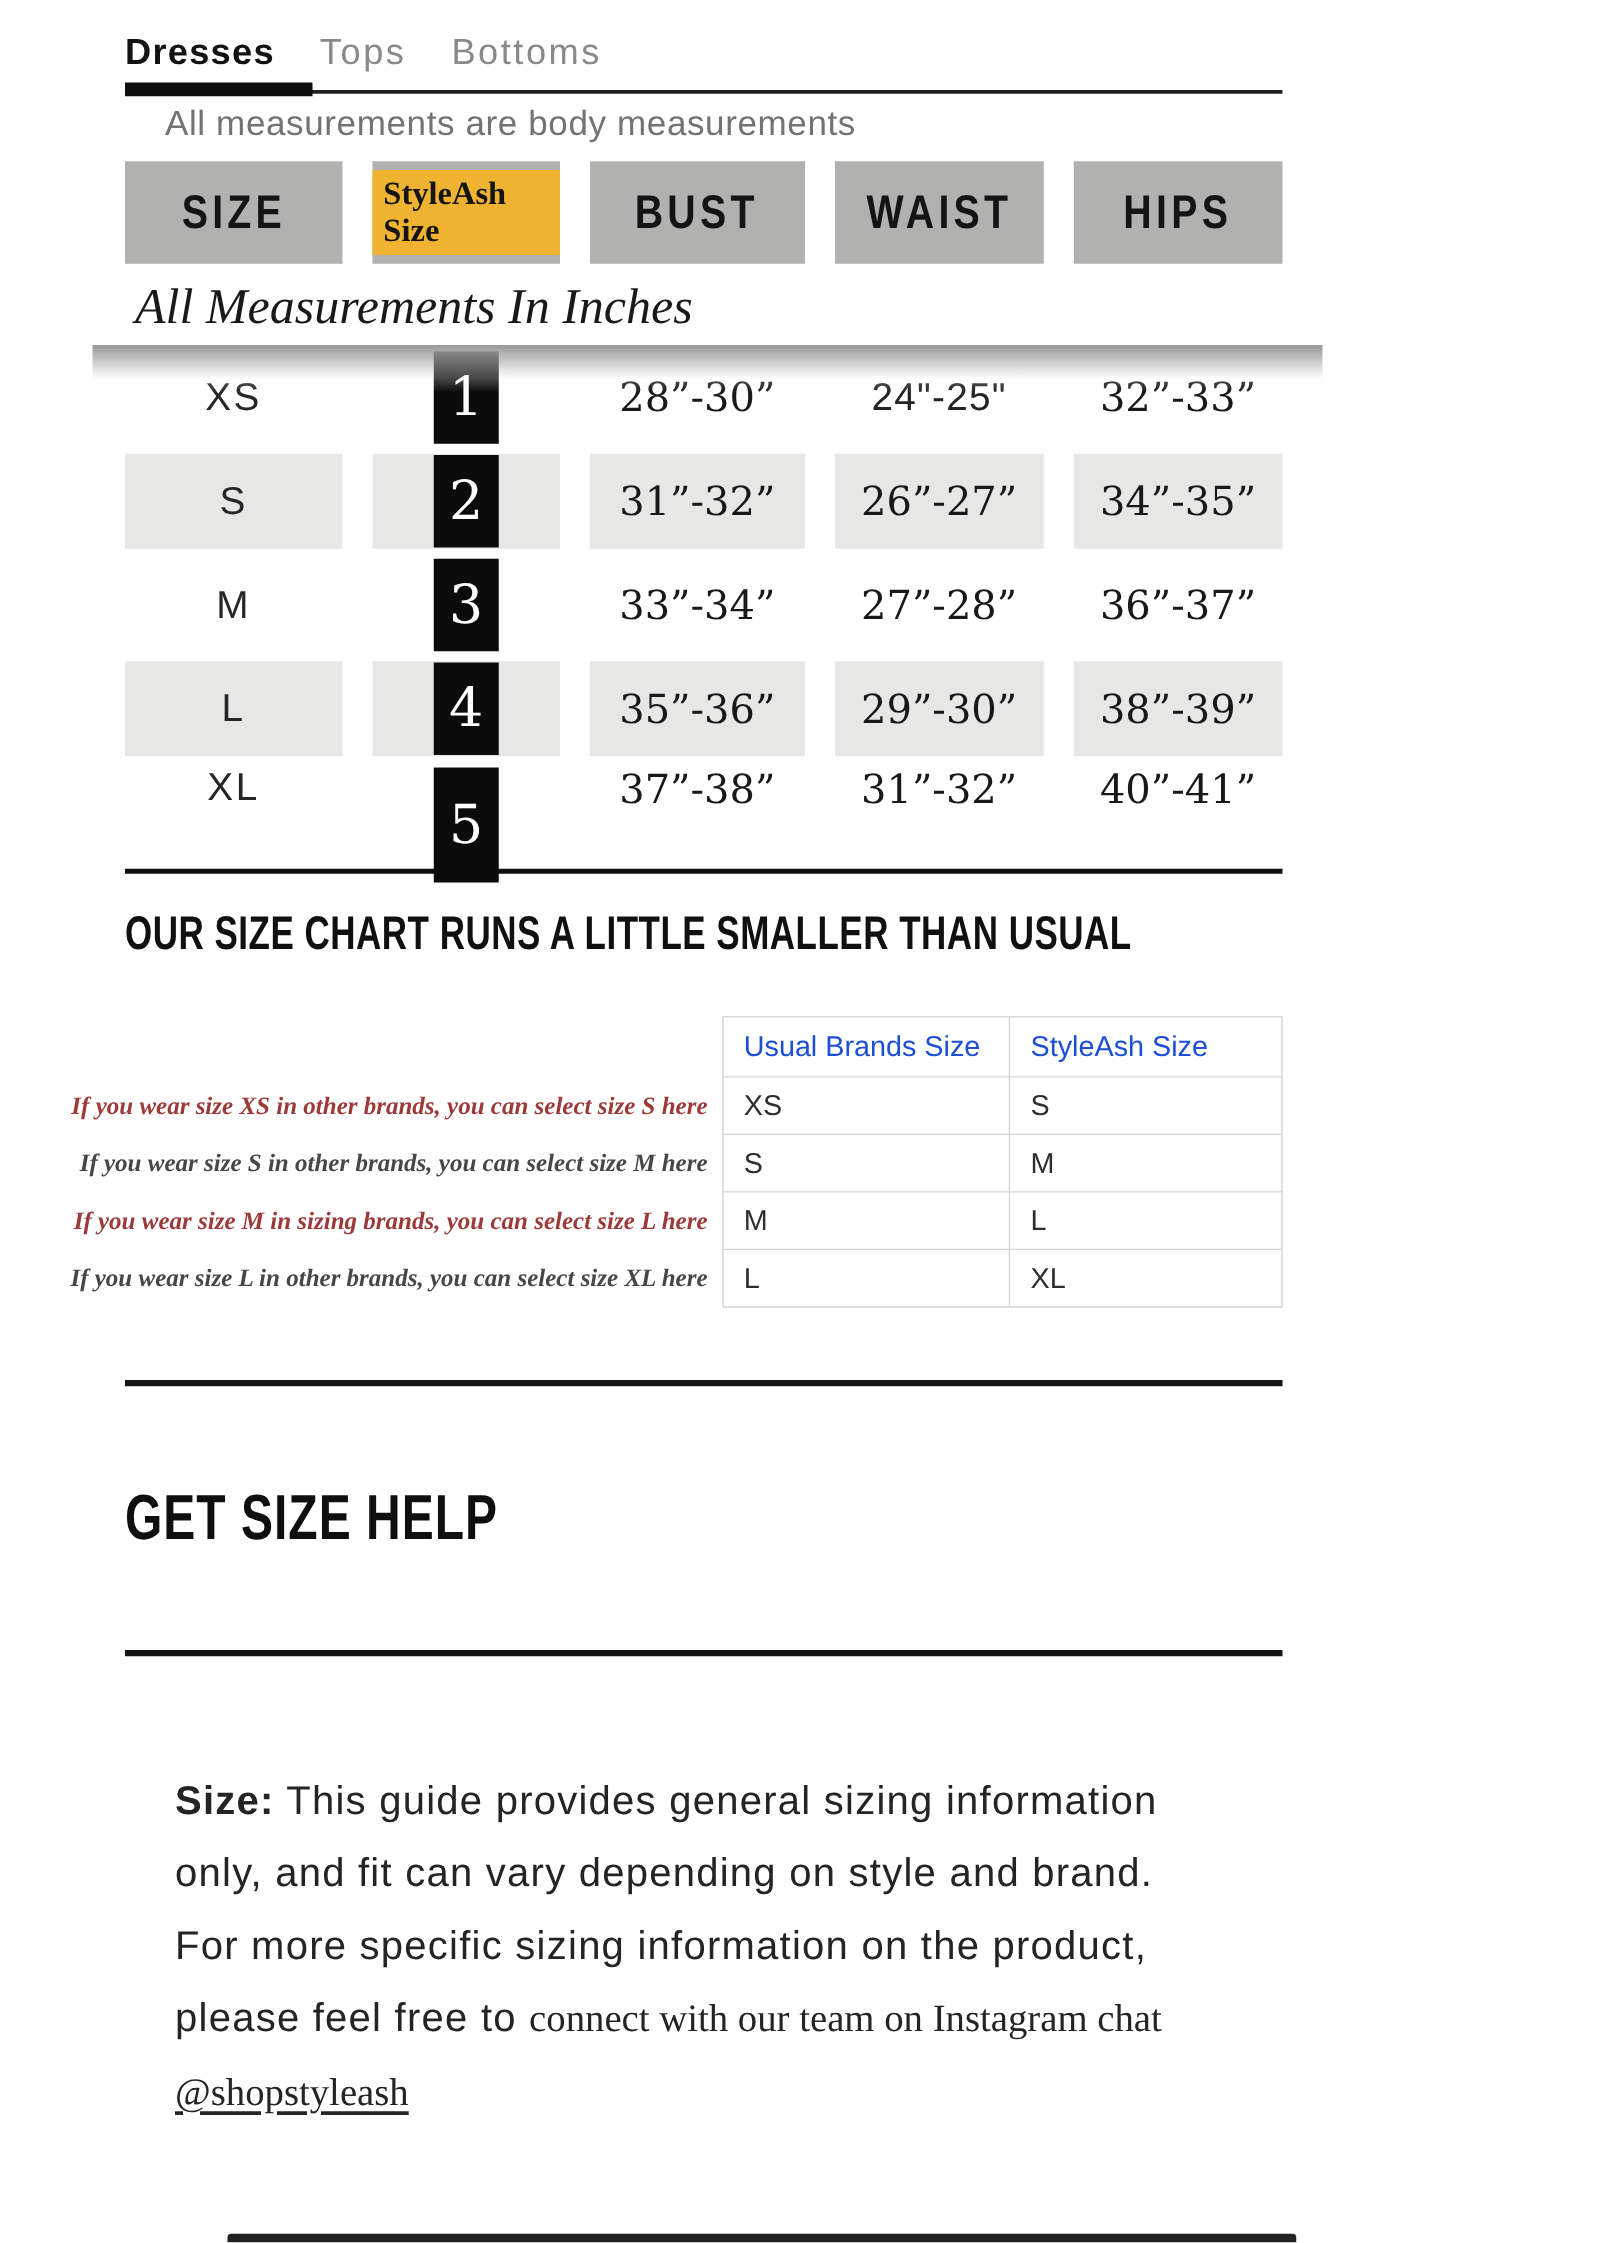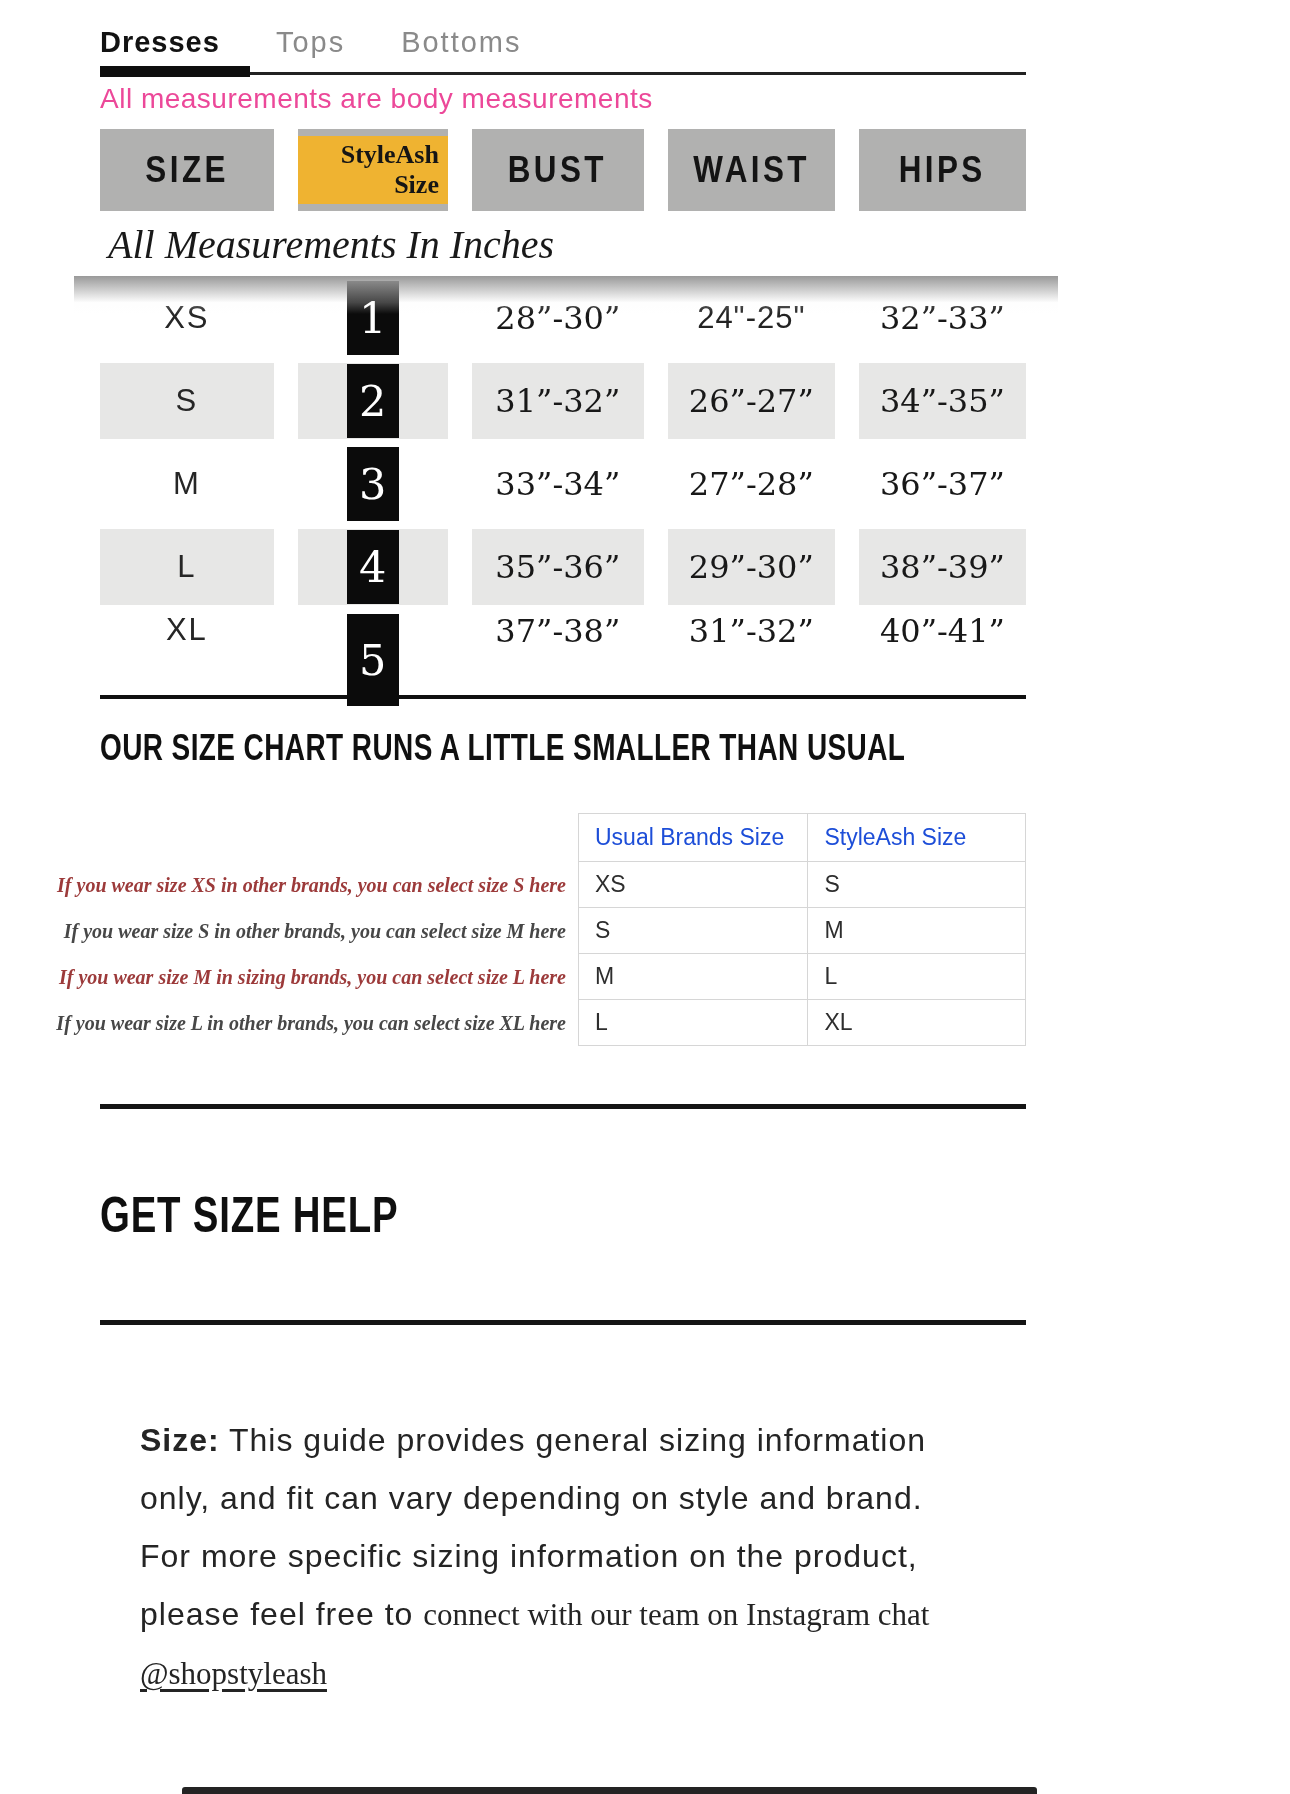--- a/index.html
+++ b/index.html
@@ -3,29 +3,29 @@
 <meta charset="utf-8">
 <style>
   html,body{margin:0;padding:0;}
   body{
     width:1290px;height:1794px;background:#ffffff;position:relative;overflow:hidden;
     font-family:"Liberation Sans",sans-serif;color:#222;
   }
   .content{margin-left:100px;width:926px;}
 
   
-  .tabs{display:flex;gap:56px;padding-top:26px;align-items:baseline;}
+  .tabs{display:flex;gap:36px;padding-top:26px;align-items:baseline;}
   .tab{font-size:29px;color:#8a8a8a;letter-spacing:2px;font-weight:500;cursor:pointer;}
   .tab.active{color:#121212;font-weight:700;letter-spacing:1px;}
   .tab-rule{margin-top:13px;height:3px;background:#222;position:relative;}
   .active-bar{position:absolute;left:0;bottom:-2px;width:150px;height:11px;background:#0e0e0e;}
-  .subtitle{margin-top:8px;font-size:28px;color:#ec4899;letter-spacing:.5px;}
+  .subtitle{margin-top:8px;font-size:28px;color:#737373;letter-spacing:.5px;margin-left:32px;}
 
   
-  .chart-grid{display:grid;grid-template-columns:185fr 160fr 183fr 178fr 178fr;column-gap:24px;text-align:right;}
+  .chart-grid{display:grid;grid-template-columns:185fr 160fr 183fr 178fr 178fr;column-gap:24px;}
   .chart-header{margin-top:14px;}
   .hcell{background:#b1b1b0;height:82px;display:flex;align-items:center;justify-content:center;}
   .htext{font-size:37px;font-weight:700;color:#141414;letter-spacing:4px;transform:scale(.85,1.02);white-space:nowrap;}
   .chip{background:#efb331;font-family:"Liberation Serif",serif;font-size:26px;font-weight:700;color:#151515;padding:4px 9px;}
   .units{font-family:"Liberation Serif",serif;font-style:italic;font-size:40px;color:#191919;margin:10px 0 12px 8px;}
   .rows-wrap{position:relative;}
   .top-fade{position:absolute;top:-4px;left:-26px;right:-32px;height:38px;pointer-events:none;
     background:linear-gradient(to bottom,#999 0%,rgba(250,250,250,.25) 70%,rgba(255,255,255,0) 100%);}
   .row{margin-bottom:7px;}
   .cell{height:76px;display:flex;align-items:center;justify-content:center;}

